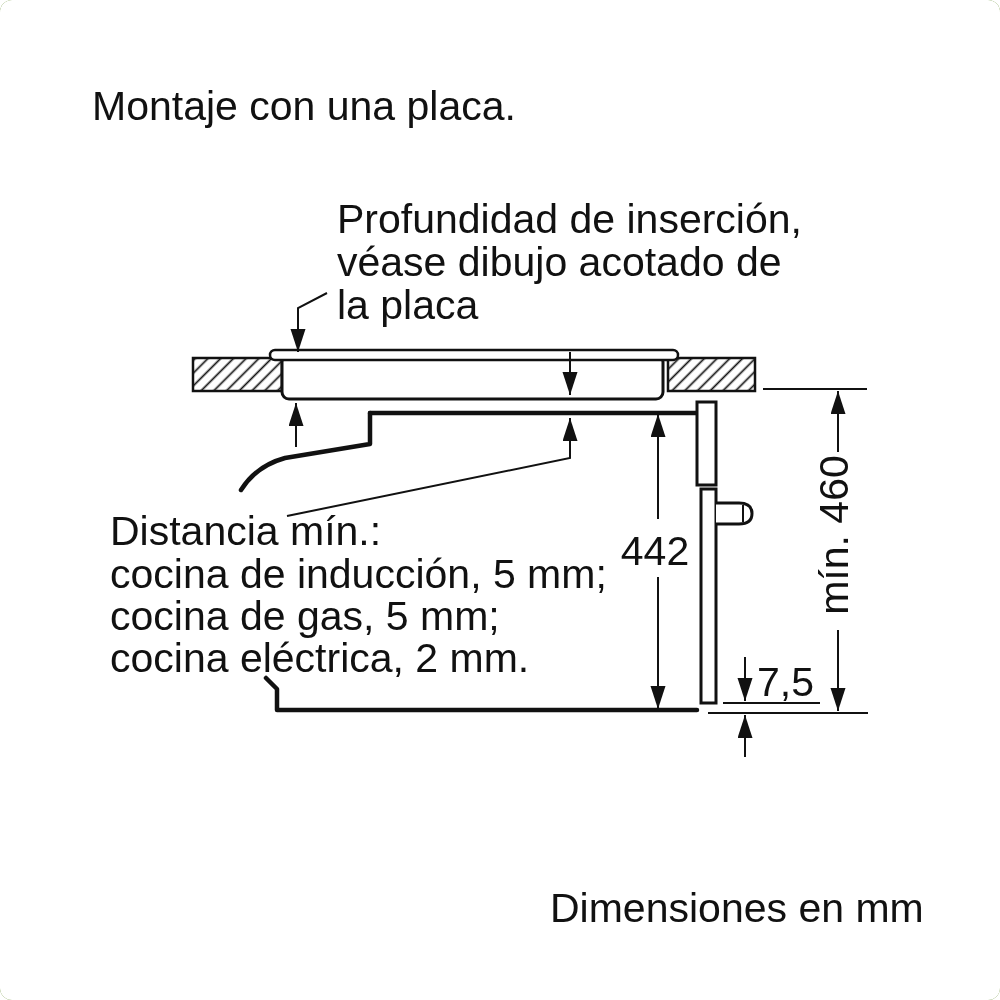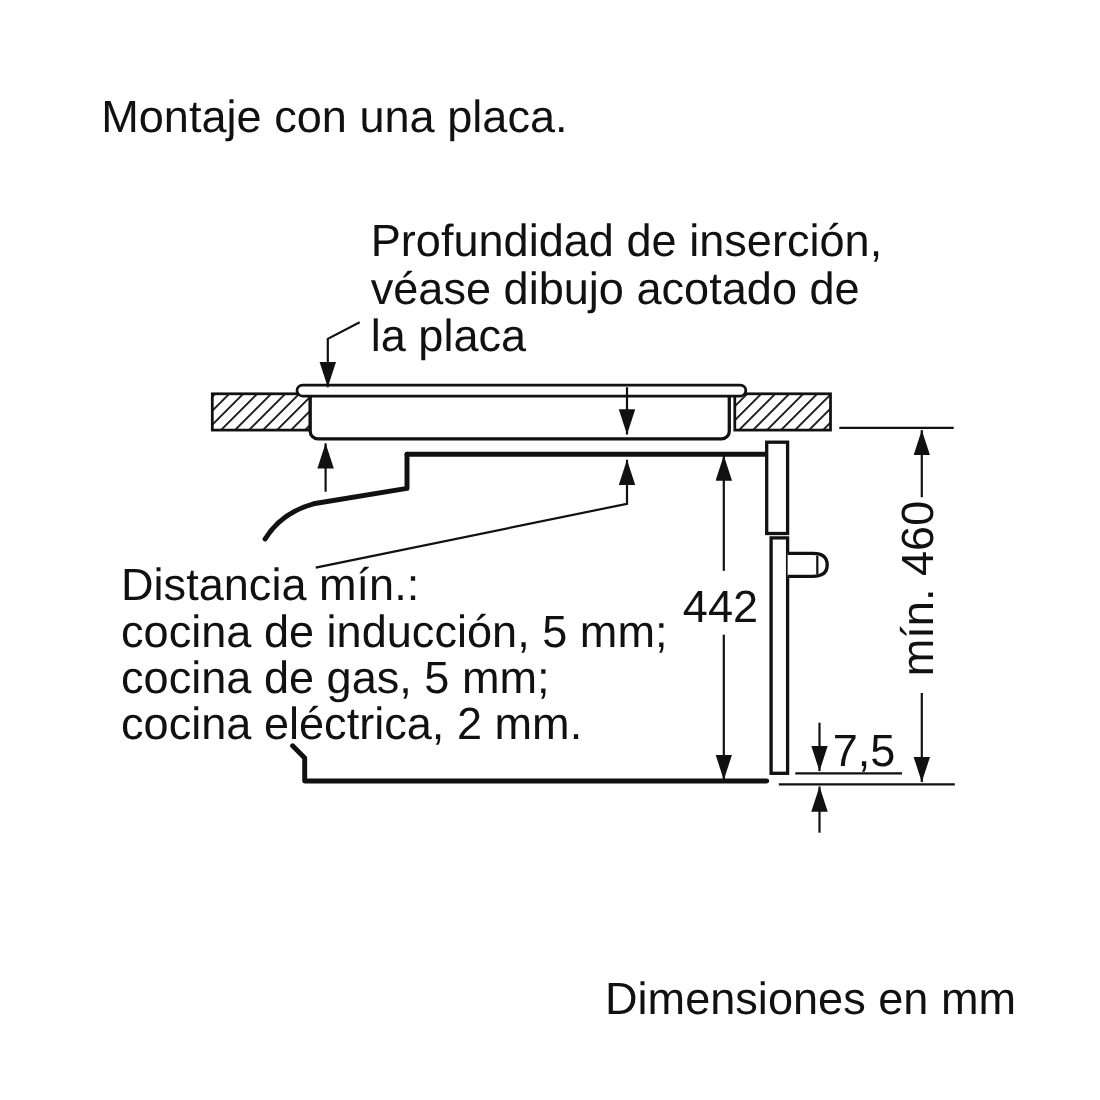--- a/index.html
+++ b/index.html
@@ -7,20 +7,21 @@
     padding: 0;
     background: #ffffff;
   }
   #page {
     position: relative;
     width: 1000px;
     height: 1000px;
     background: #4d7c0f;
     font-family: "Liberation Sans", sans-serif;
     overflow: hidden;
+    border-radius: 12px;
   }
   svg {
     position: absolute;
     top: 0;
     left: 0;
   }
   svg text {
     font-family: "Liberation Sans", sans-serif;
     font-size: 41px;
     fill: #111111;

